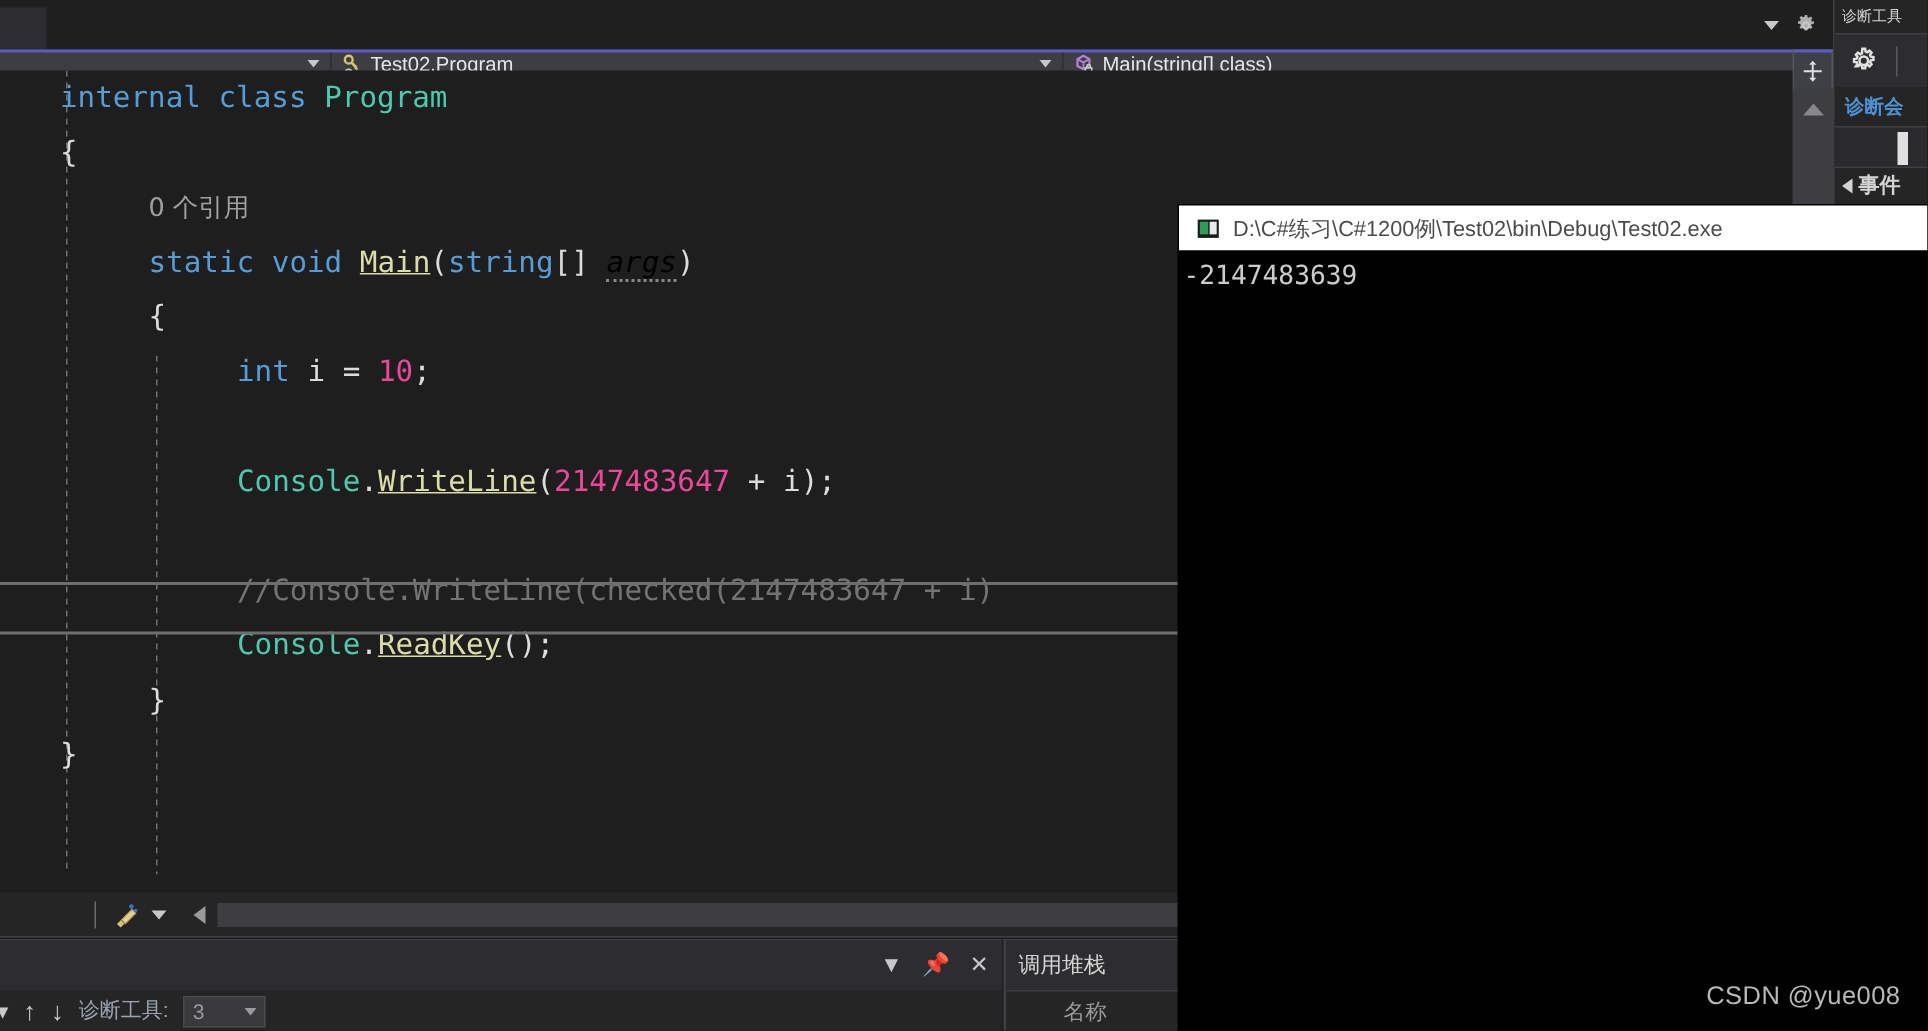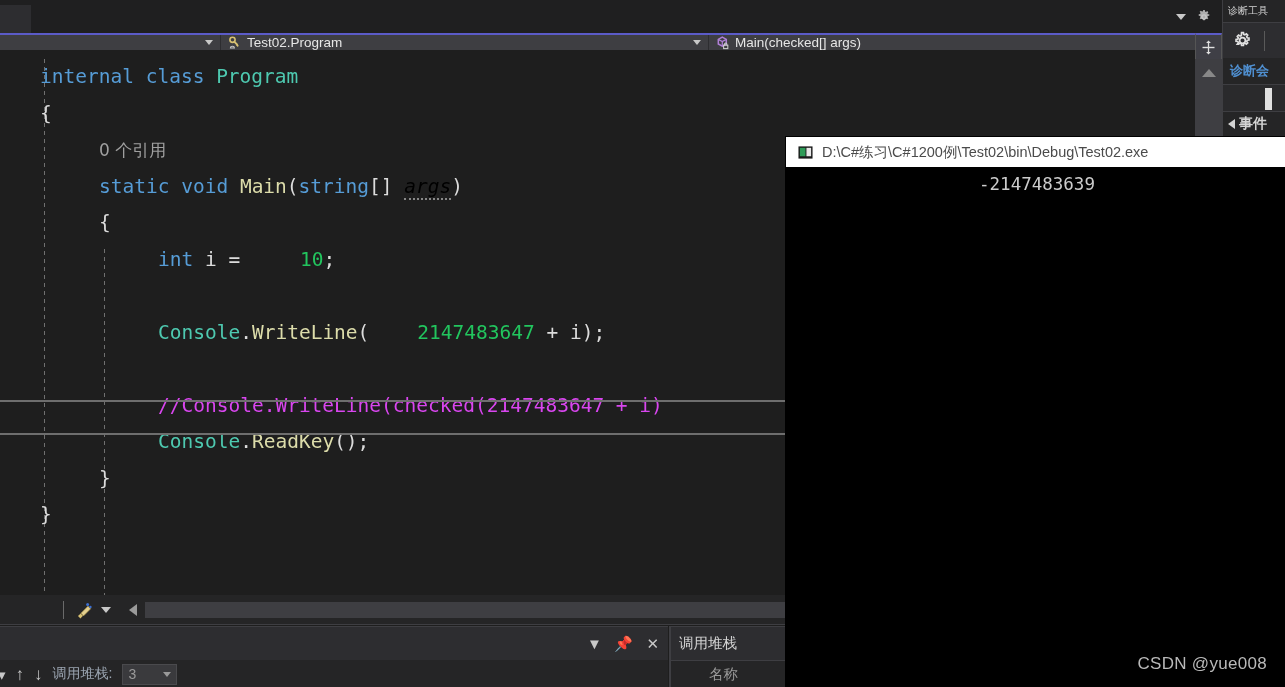--- a/index.html
+++ b/index.html
@@ -54,35 +54,35 @@
   #nav-member-combo { width: 488px; }
   #nav-method-combo { flex: 1 1 auto; }
   .split-btn {
     position: absolute; left: 1195px; top: 33px; width: 27px; height: 28px;
     background: #3f3f46; border: 1px solid #555; border-top: 2px solid #5b5bc8;
     display: flex; align-items: center; justify-content: center;
   }
 
   
   .editor {
-    position: absolute; left: 0; top: 59px; width: 1195px; height: 536px;
+    position: absolute; left: 0; top: 47px; width: 1195px; height: 536px;
     background: #1e1e1e; overflow: hidden;
   }
   .code {
     position: absolute; left: 0; top: 0;
     font-family: "DejaVu Sans Mono", monospace;
     font-size: 19.5px; line-height: 36.5px; white-space: pre;
   }
   .code .ln { position: relative; height: 36.5px; padding-left: 40px; }
   .kw   { color: #569cd6; }
   .typ  { color: #4ec9b0; }
   .cls  { color: #4ec9b0; }
-  .grn  { color: #d946ef; }
-  .num  { color: #22c55e; margin-left: 48px; }
-  .fn   { color: #dcdcaa; }
+  .grn  { color: #737373; }
+  .num  { color: #ec4899; }
+  .fn   { color: #dcdcaa; text-decoration: underline; }
   .pln  { color: #dcdcdc; }
   .pun  { color: #dcdcdc; }
   .lens { color: #a0a0a0; font-size: 17px; font-family: "DejaVu Sans", sans-serif; }
   .sq   { border-bottom: 2px dotted #888; font-style: italic; }
 
   .indent-guide {
     position: absolute; width: 1px; top: 0; bottom: 0;
     background-image: linear-gradient(to bottom, #707070 0 4px, transparent 4px 8px);
     background-size: 1px 8px;
   }
@@ -201,21 +201,21 @@
     background: #000; box-shadow: 0 0 0 1px #000;
   }
   .console-title {
     height: 30px; background: #ffffff; display: flex; align-items: center;
     padding-left: 12px; gap: 9px;
   }
   .console-title .txt { color: #4b4b4b; font-size: 14.5px; white-space: nowrap; }
   .console-ico { width: 15px; height: 15px; flex: none; }
   .console-body {
     position: absolute; left: 0; top: 30px; right: 0; bottom: 0;
-    background: #000; padding: 6px 0 0 3px; text-align: center;
+    background: #000; padding: 6px 0 0 3px;
   }
   .console-out {
     color: #cccccc; font-family: "DejaVu Sans Mono", monospace;
     font-size: 17.5px; line-height: 22px; white-space: pre;
   }
   .watermark {
     position: absolute; right: 18px; bottom: 13px;
     color: #b9b9b9; font-size: 17px; letter-spacing: .3px;
   }
 </style>
@@ -253,21 +253,21 @@
       <span class="arrow"></span>
     </div>
     <div class="nav-combo" id="nav-method-combo">
       <span class="lbl">
         <svg width="16" height="16" viewBox="0 0 16 16">
           <path d="M7.3 2.2l4 2.2v4.6l-4 2.2-4-2.2V4.4z" fill="none" stroke="#b180d7" stroke-width="1.5"></path>
           <path d="M3.3 4.4l4 2.2 4-2.2M7.3 6.6v4.6" stroke="#b180d7" stroke-width="1.2" fill="none"></path>
           <rect x="8.6" y="10.2" width="4.2" height="3.4" fill="none" stroke="#c9c9c9" stroke-width="1.1"></rect>
           <path d="M9.6 10.2V9.1a1.1 1.1 0 0 1 2.2 0v1.1" fill="none" stroke="#c9c9c9" stroke-width="1.1"></path>
         </svg>
-        <span>Main(checked[] args)</span>
+        <span>Main(string[] class)</span>
       </span>
       <span class="arrow"></span>
     </div>
   </div>
 
   <div class="split-btn">
     <svg width="17" height="17" viewBox="0 0 17 17">
       <path d="M8.5 1.5l2.4 2.6H6.1zM8.5 15.5l2.4-2.6H6.1z" fill="#e0e0e0"></path>
       <path d="M8.5 4v9" stroke="#e0e0e0" stroke-width="1.3"></path>
       <path d="M2.5 8.5h12" stroke="#e0e0e0" stroke-width="1.4"></path>
@@ -301,21 +301,21 @@
   <div class="bottom-left">
     <div class="bl-header">
       <span class="icon-btn">▼</span>
       <span class="icon-btn">📌</span>
       <span class="icon-btn">✕</span>
     </div>
     <div class="bl-toolbar">
       <span class="icon-btn" style="margin-left:-4px">▾</span>
       <span class="icon-btn" style="font-size:17px">↑</span>
       <span class="icon-btn" style="font-size:17px">↓</span>
-      <span class="tb-label">调用堆栈:</span>
+      <span class="tb-label">诊断工具:</span>
       <div class="depth-box">
         <span>3</span>
         <span class="depth-caret"></span>
       </div>
     </div>
   </div>
 
   <div class="bottom-right">
     <div class="br-title">调用堆栈</div>
     <div class="br-col">名称</div>

